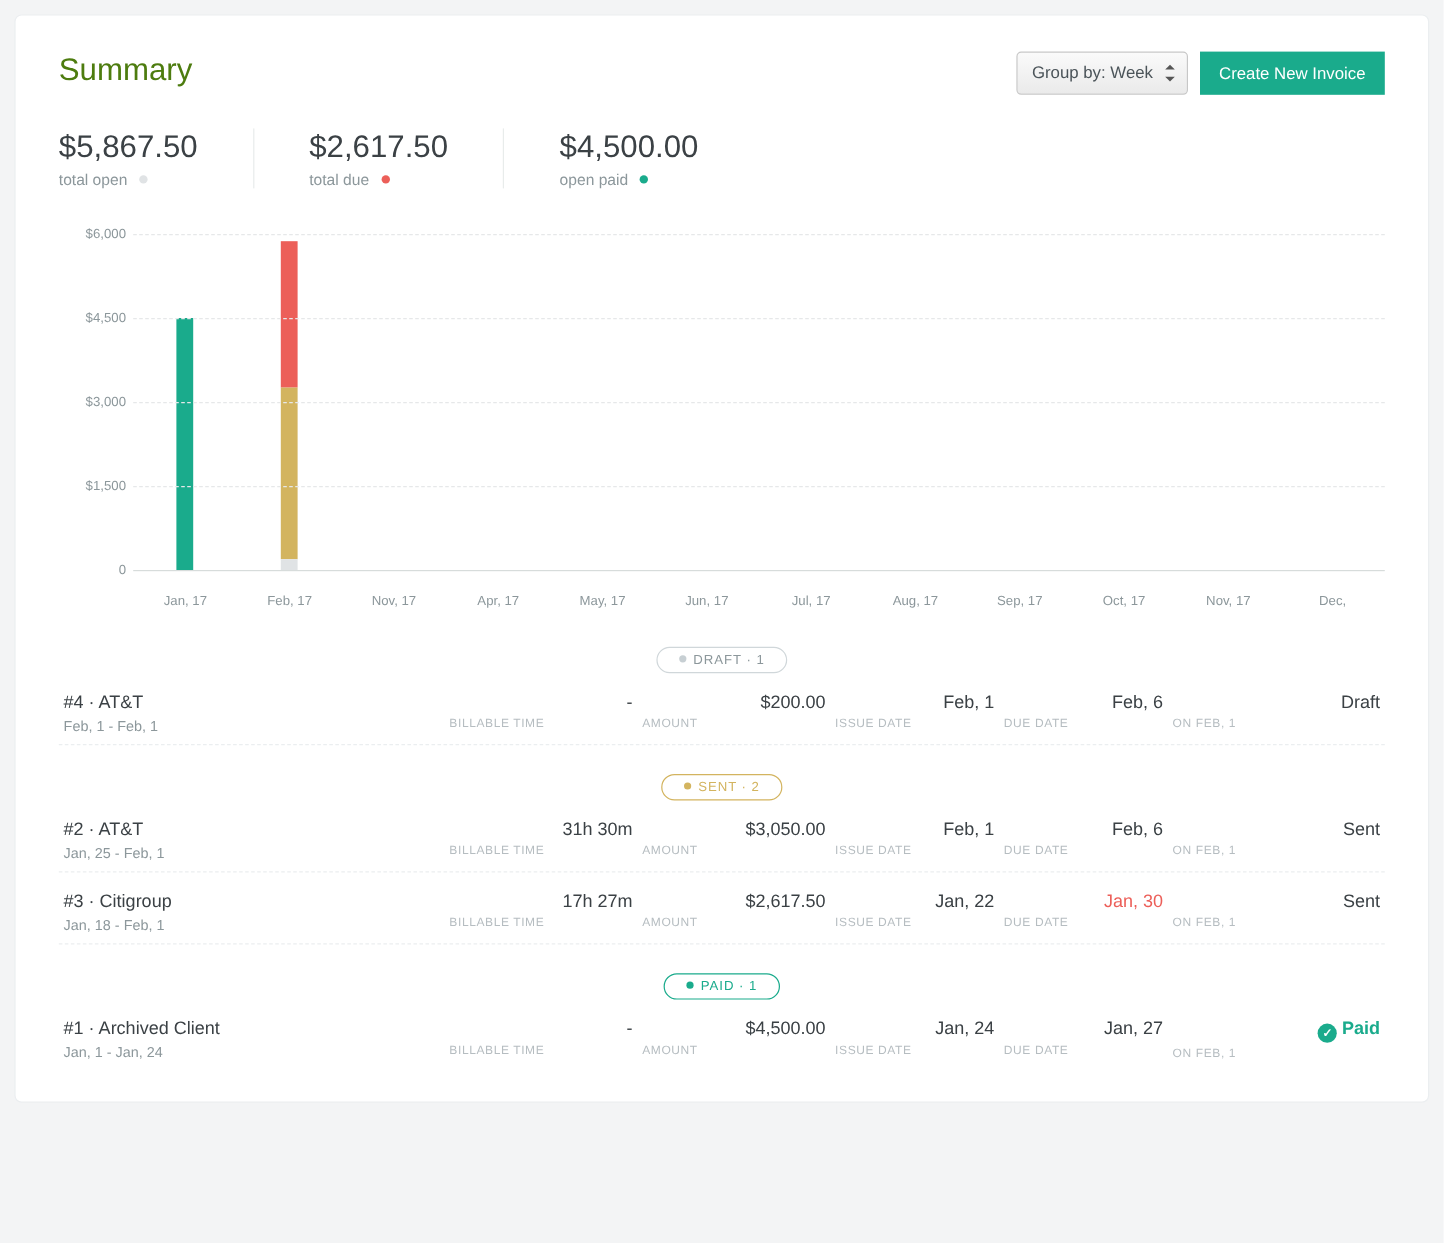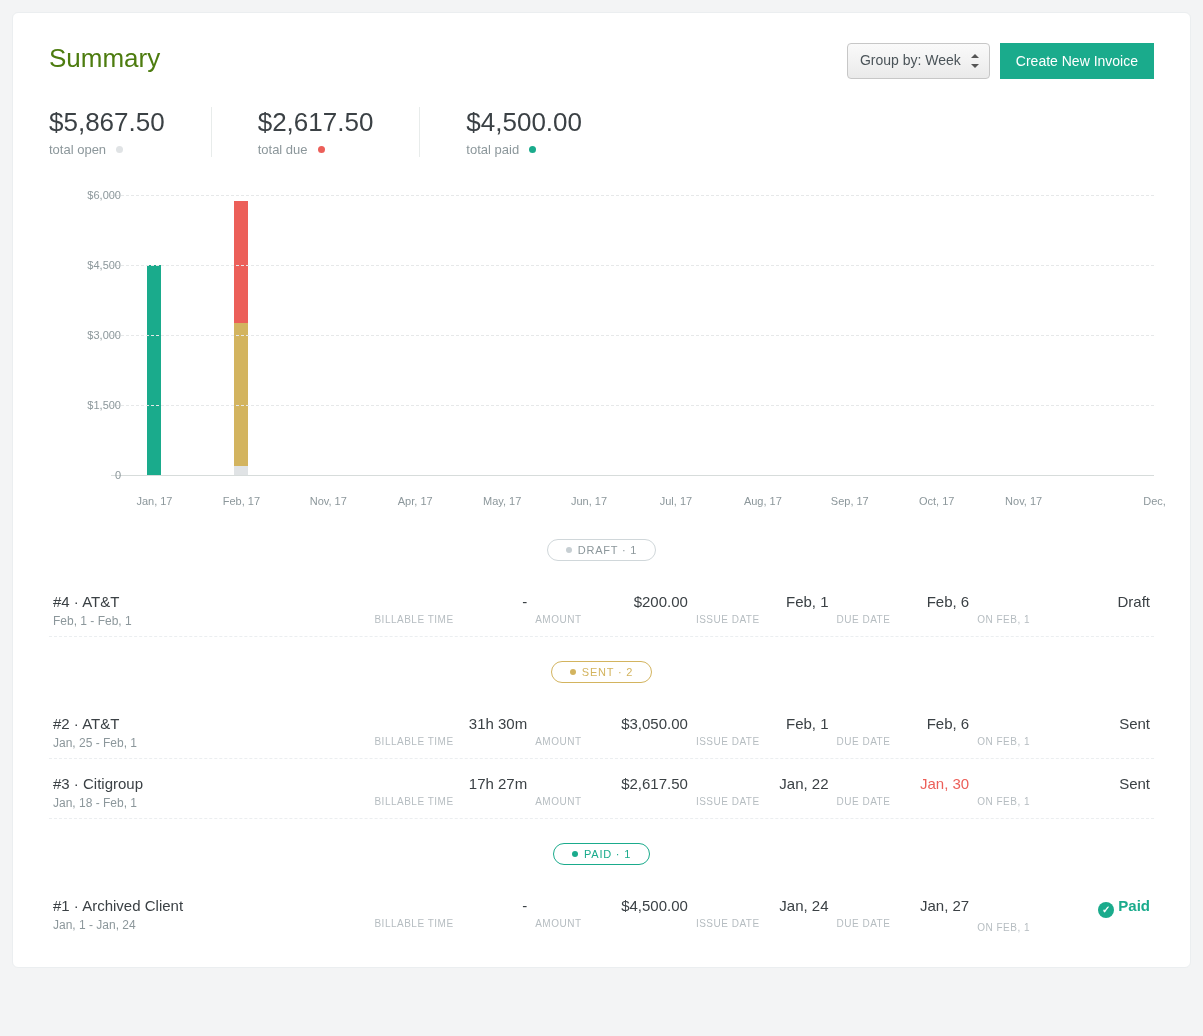--- a/index.html
+++ b/index.html
@@ -27,27 +27,27 @@
   .stat .val{font-size:26px;color:#3b4145;font-weight:400;margin-bottom:4px;}
   .stat .lbl{font-size:13px;color:var(--muted);}
   .dot{display:inline-block;width:7px;height:7px;border-radius:50%;margin-left:10px;vertical-align:1px;}
   .dot-open{background:#e0e3e5;}
   .dot-due{background:var(--red);}
   .dot-paid{background:var(--green);}
   
   .chart{position:relative;height:340px;padding-left:62px;}
   .grid-line{position:absolute;left:62px;right:0;border-top:1px dashed #e6e8e9;}
   .grid-line.solid{border-top:1px solid #d7dcdb;}
-  .y-tick{position:absolute;left:16px;width:56px;text-align:right;font-size:11px;color:var(--muted);transform:translateY(-50%);}
+  .y-tick{position:absolute;left:0;width:56px;text-align:right;font-size:11px;color:var(--muted);transform:translateY(-50%);}
   .plot{position:absolute;left:62px;right:0;top:20px;bottom:40px;}
   .bar-slot{position:absolute;bottom:0;width:14px;display:flex;flex-direction:column;justify-content:flex-end;}
   .x-labels{position:absolute;left:62px;right:0;bottom:0;height:20px;}
   .x-tick{position:absolute;font-size:11px;color:var(--muted);transform:translateX(-50%);white-space:nowrap;}
   
-  .group-pill{display:block;margin:24px auto 16px;border:1px solid;border-radius:999px;padding:4px 18px;font-size:11px;letter-spacing:.8px;width:max-content;}
+  .group-pill{display:block;margin:24px auto 0;border:1px solid;border-radius:999px;padding:4px 18px;font-size:11px;letter-spacing:.8px;width:max-content;}
   .pill-draft{border-color:#d0d7da;color:#8c979b;}
   .pill-sent{border-color:var(--gold);color:var(--gold);}
   .pill-paid{border-color:var(--green);color:var(--green);}
   .pill-dot{display:inline-block;width:6px;height:6px;border-radius:50%;margin-right:6px;vertical-align:1px;}
   .row{display:grid;grid-template-columns:1.6fr .8fr .8fr .7fr .7fr .9fr;gap:0;padding:16px 0 8px;border-bottom:1px dashed #ebeef0;align-items:start;}
   .row:last-child{border-bottom:none;}
   .row .cell{padding:0 4px;}
   .row .main .title{color:#3b4145;font-size:15px;margin-bottom:4px;}
   .row .sub{color:var(--muted);font-size:12px;}
   .row .num{color:#3b4145;font-size:15px;text-align:right;margin-bottom:4px;}
@@ -76,21 +76,21 @@
     <div class="stat">
       <div class="val">$5,867.50</div>
       <div class="lbl"><span>total open</span><span class="dot dot-open"></span></div>
     </div>
     <div class="stat">
       <div class="val">$2,617.50</div>
       <div class="lbl"><span>total due</span><span class="dot dot-due"></span></div>
     </div>
     <div class="stat">
       <div class="val">$4,500.00</div>
-      <div class="lbl"><span>total paid</span><span class="dot dot-paid"></span></div>
+      <div class="lbl"><span>open paid</span><span class="dot dot-paid"></span></div>
     </div>
   </div>
 
   <div class="chart" id="chart">
     <div class="plot" id="plot">
         <div class="bar-slot" style="left: calc(4.16667% - 7px); height: 100%;">
           <div style="background: rgb(26, 171, 140); height: 75%;"></div>
         </div>
         <div class="bar-slot" style="left: calc(12.5% - 7px); height: 100%;">
           <div style="background: rgb(236, 95, 89); height: 43.625%;"></div>
@@ -113,21 +113,21 @@
         <div class="x-tick" style="left: 12.5%;">Feb, 17</div>
         <div class="x-tick" style="left: 20.8333%;">Nov, 17</div>
         <div class="x-tick" style="left: 29.1667%;">Apr, 17</div>
         <div class="x-tick" style="left: 37.5%;">May, 17</div>
         <div class="x-tick" style="left: 45.8333%;">Jun, 17</div>
         <div class="x-tick" style="left: 54.1667%;">Jul, 17</div>
         <div class="x-tick" style="left: 62.5%;">Aug, 17</div>
         <div class="x-tick" style="left: 70.8333%;">Sep, 17</div>
         <div class="x-tick" style="left: 79.1667%;">Oct, 17</div>
         <div class="x-tick" style="left: 87.5%;">Nov, 17</div>
-        <div class="x-tick" style="left: 95.8333%; margin-left: 44px;">Dec,</div>
+        <div class="x-tick" style="left: 95.8333%;">Dec,</div>
       </div>
   <div class="grid-line" style="top: 20px;"></div>
       <div class="y-tick" style="top: 20px;">$6,000</div>
       <div class="grid-line" style="top: 90px;"></div>
       <div class="y-tick" style="top: 90px;">$4,500</div>
       <div class="grid-line" style="top: 160px;"></div>
       <div class="y-tick" style="top: 160px;">$3,000</div>
       <div class="grid-line" style="top: 230px;"></div>
       <div class="y-tick" style="top: 230px;">$1,500</div>
       <div class="grid-line solid" style="top: 300px;"></div>

